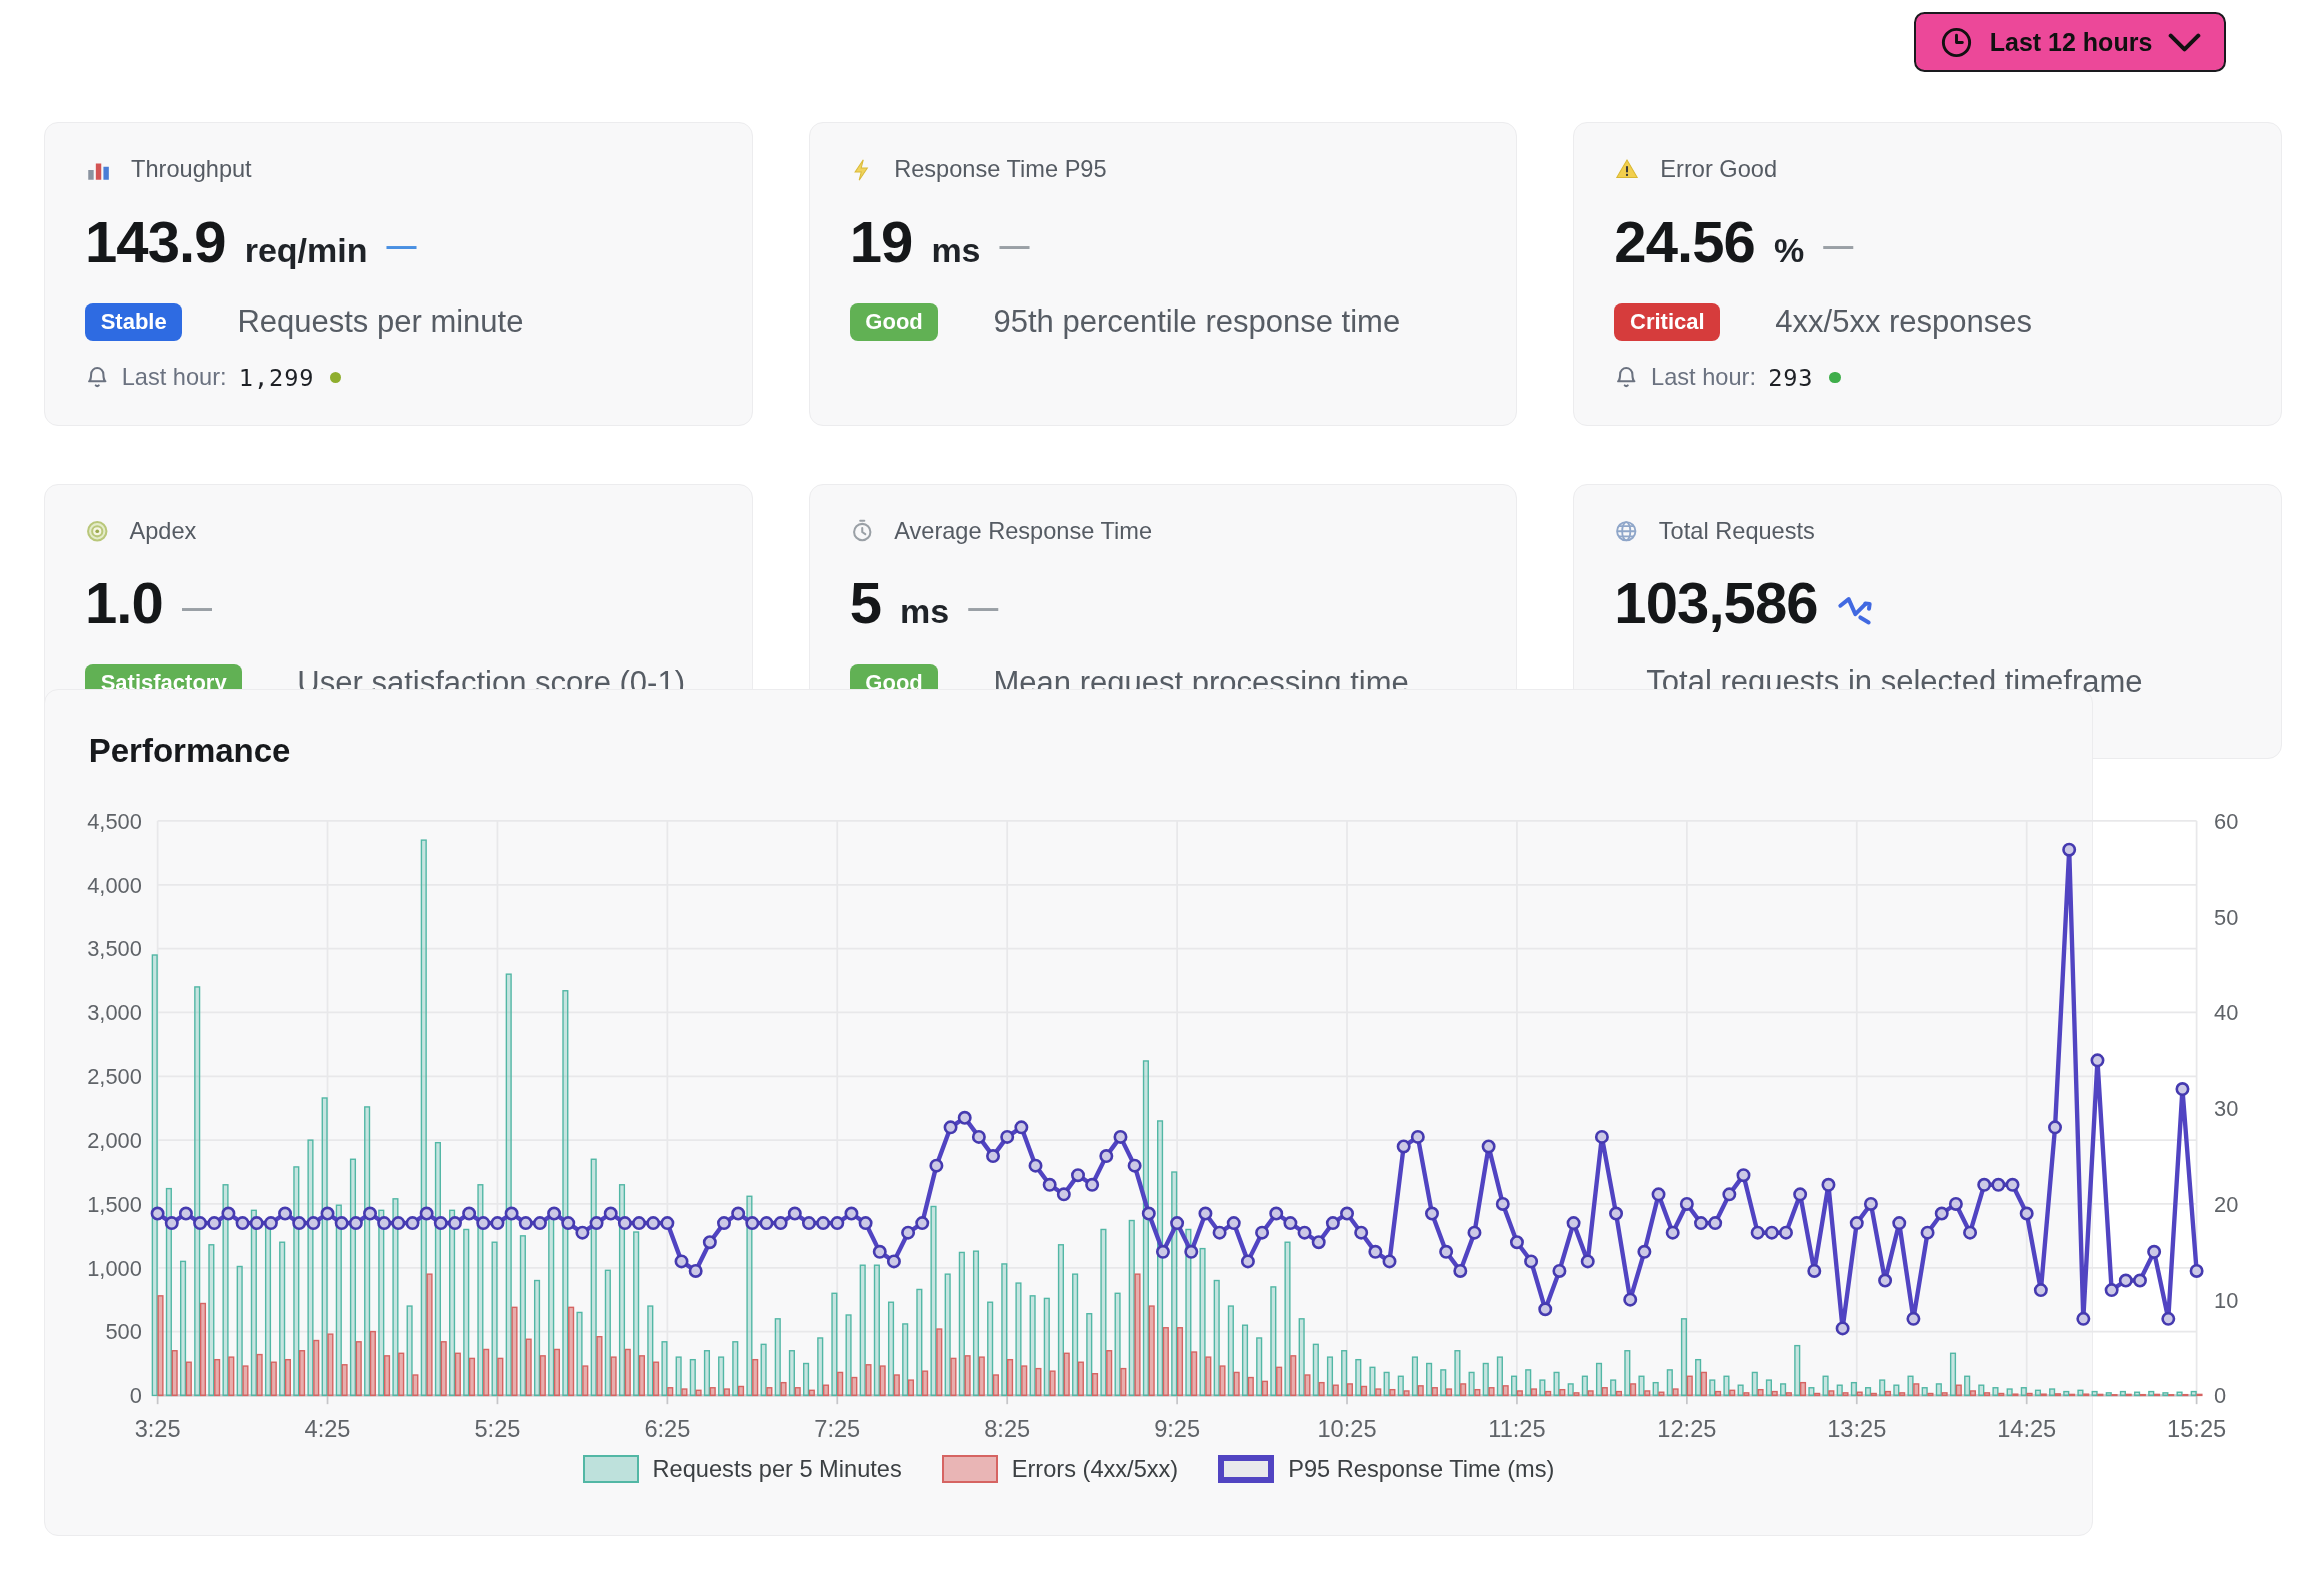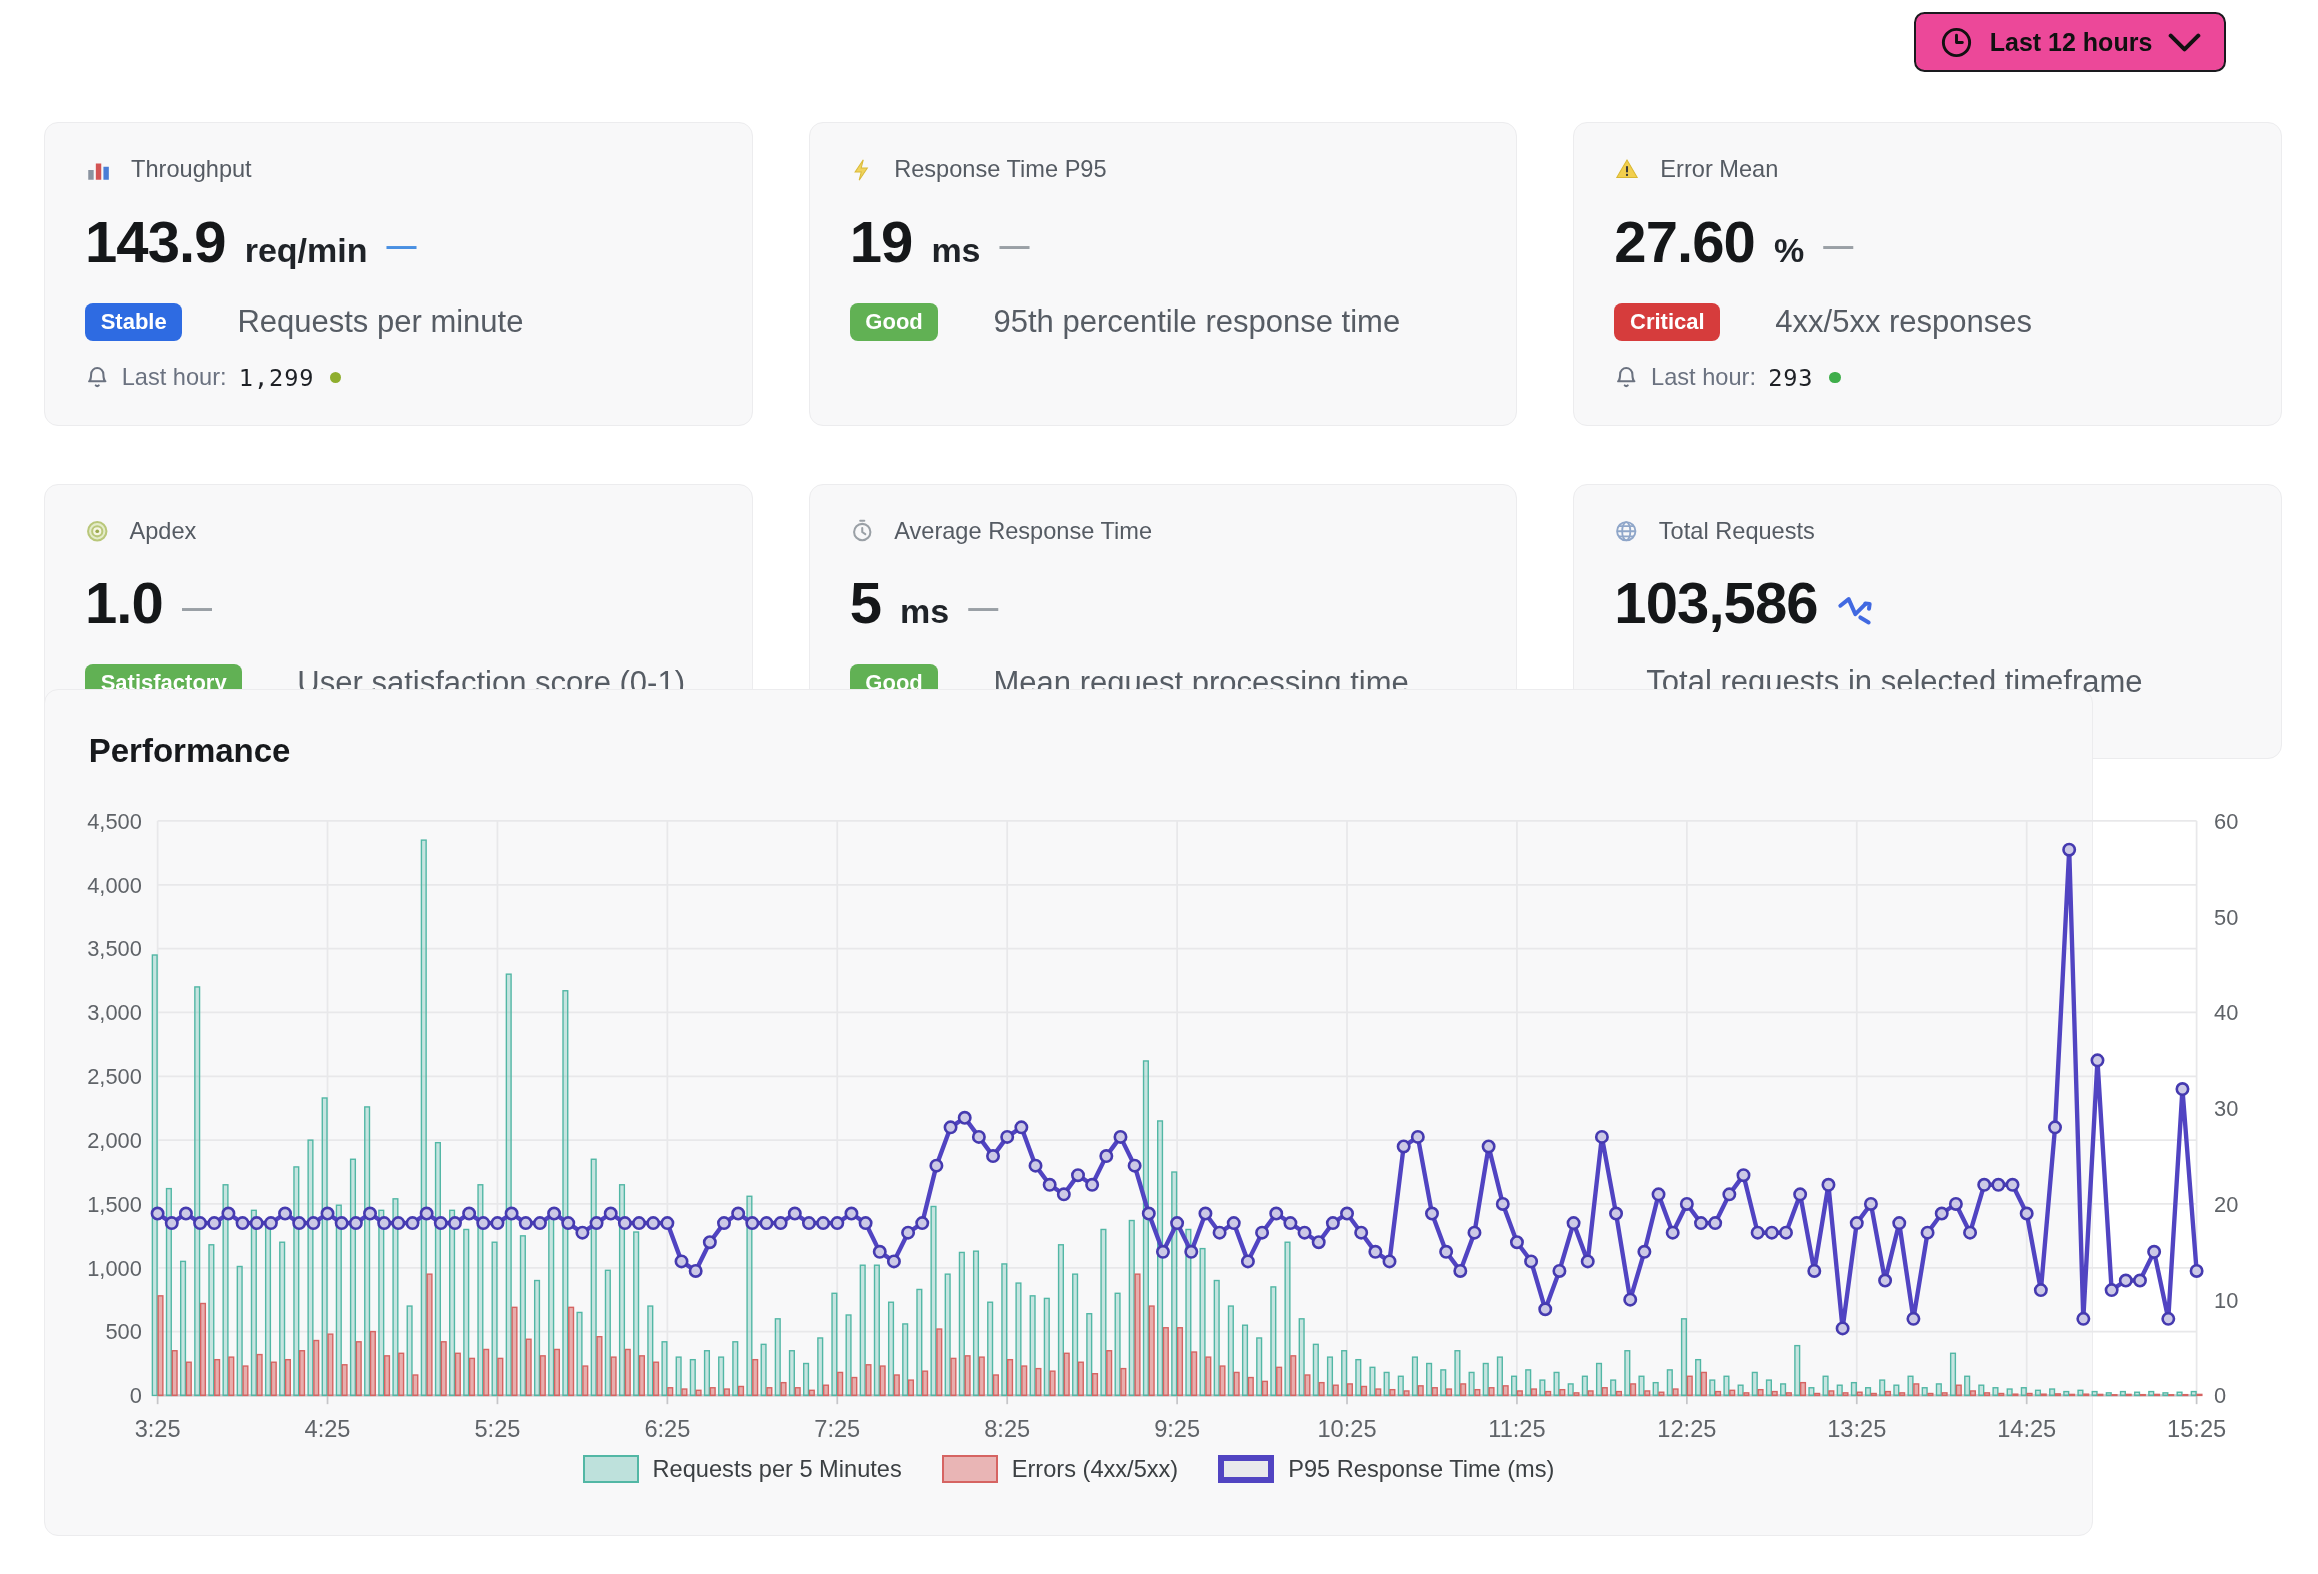--- a/index.html
+++ b/index.html
@@ -135,24 +135,24 @@
     </div>
   </div>
 
   <div class="card">
     <div class="card-title-row">
       <svg class="icon-svg" width="26" height="24.5" viewBox="0 0 24 24">
         <path d="M12 3L22 20H2L12 3z" fill="#f2cf4e" stroke="#d9b832" stroke-width="1"></path>
         <rect x="11" y="9" width="2" height="6" fill="#3a3a3a"></rect>
         <rect x="11" y="16.5" width="2" height="2" fill="#3a3a3a"></rect>
       </svg>
-      <span class="card-title">Error Mean</span>
+      <span class="card-title">Error Good</span>
     </div>
     <div class="value-row">
-      <span class="value">27.60</span>
+      <span class="value">24.56</span>
       <span class="unit">%</span>
       <span class="trend-dash trend-gray">—</span>
     </div>
     <div class="badge-row">
       <span class="badge badge-red">Critical</span>
       <span class="desc">4xx/5xx responses</span>
     </div>
     <div class="footer-row">
       <svg class="icon-svg" width="24.5" height="24.5" viewBox="0 0 24 24" fill="none" stroke="#6b7280" stroke-width="2" stroke-linecap="round" stroke-linejoin="round">
         <path d="M18 9a6 6 0 0 0-12 0c0 6-2 7-2 7h16s-2-1-2-7"></path>

